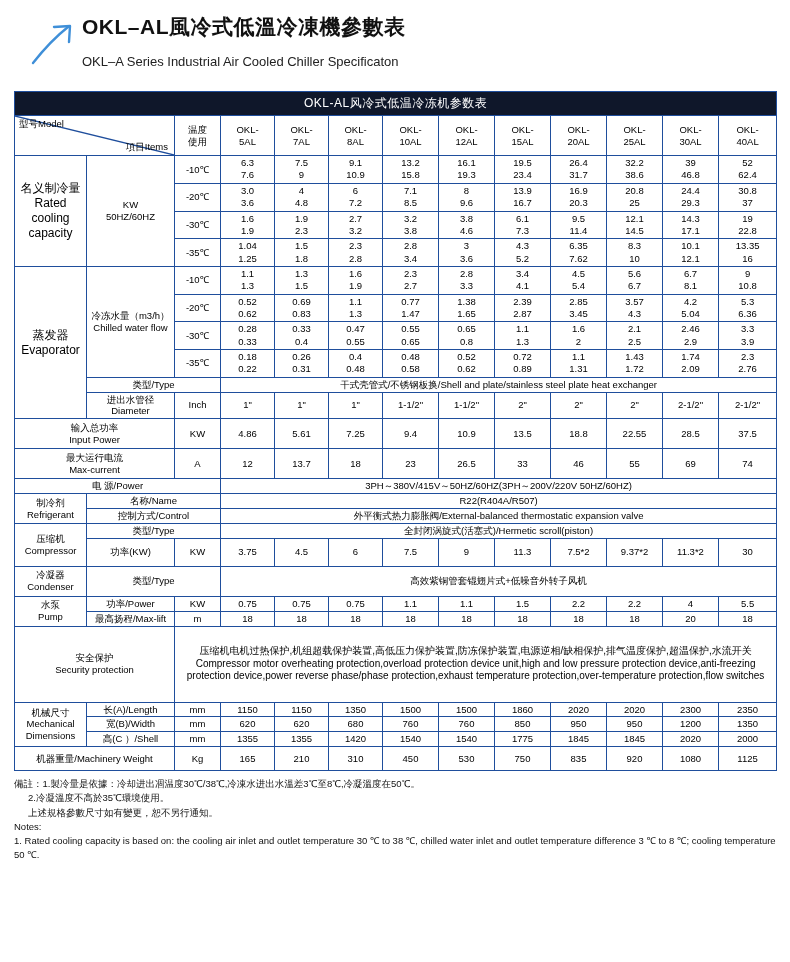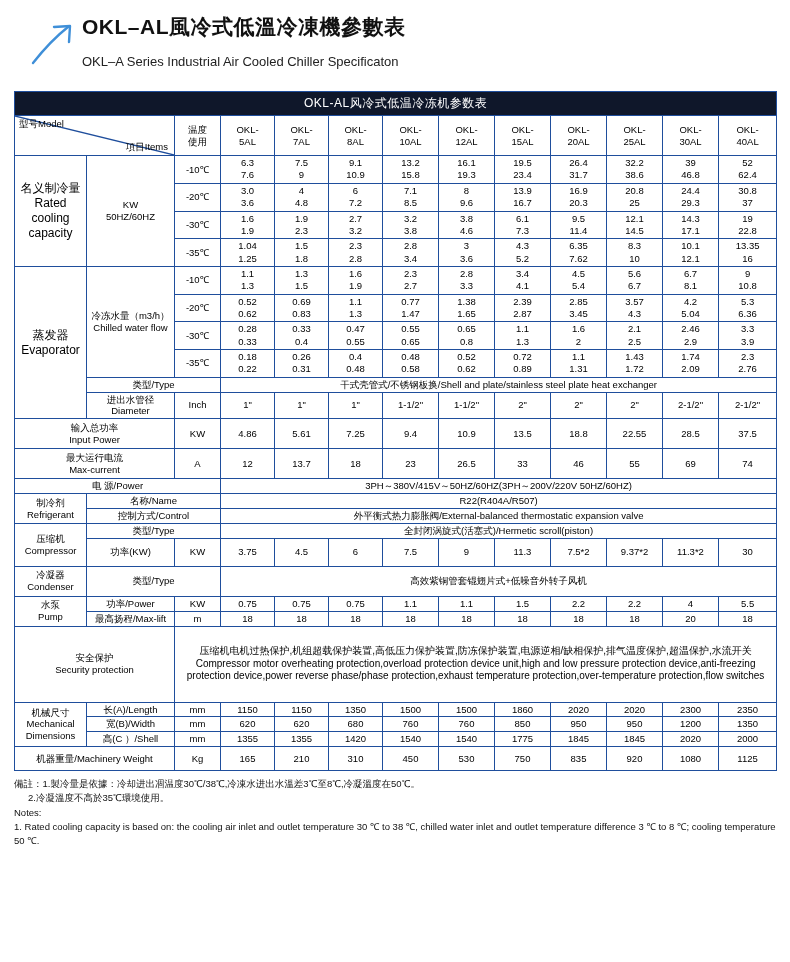--- a/index.html
+++ b/index.html
@@ -735,17 +735,18 @@
       <td>920</td>
       <td>1080</td>
       <td>1125</td>
     </tr>
   </tbody>
     </table>
 
   <div class="notes">
     <div>備註：1.製冷量是依據：冷却进出凅温度30℃/38℃,冷凍水进出水溫差3℃至8℃,冷凝溫度在50℃。</div>
     <div class="indent">2.冷凝溫度不高於35℃環境使用。</div>
+    <div class="indent">上述規格參數尺寸如有變更，恕不另行通知。</div>
     <div>Notes:</div>
     <div class="en">1. Rated cooling capacity is based on: the cooling air inlet and outlet temperature 30 ℃ to 38 ℃, chilled water inlet and outlet temperature difference 3 ℃ to 8 ℃; cooling temperature 50 ℃.</div>
   </div>
 
 </div>
 
 </body></html>

